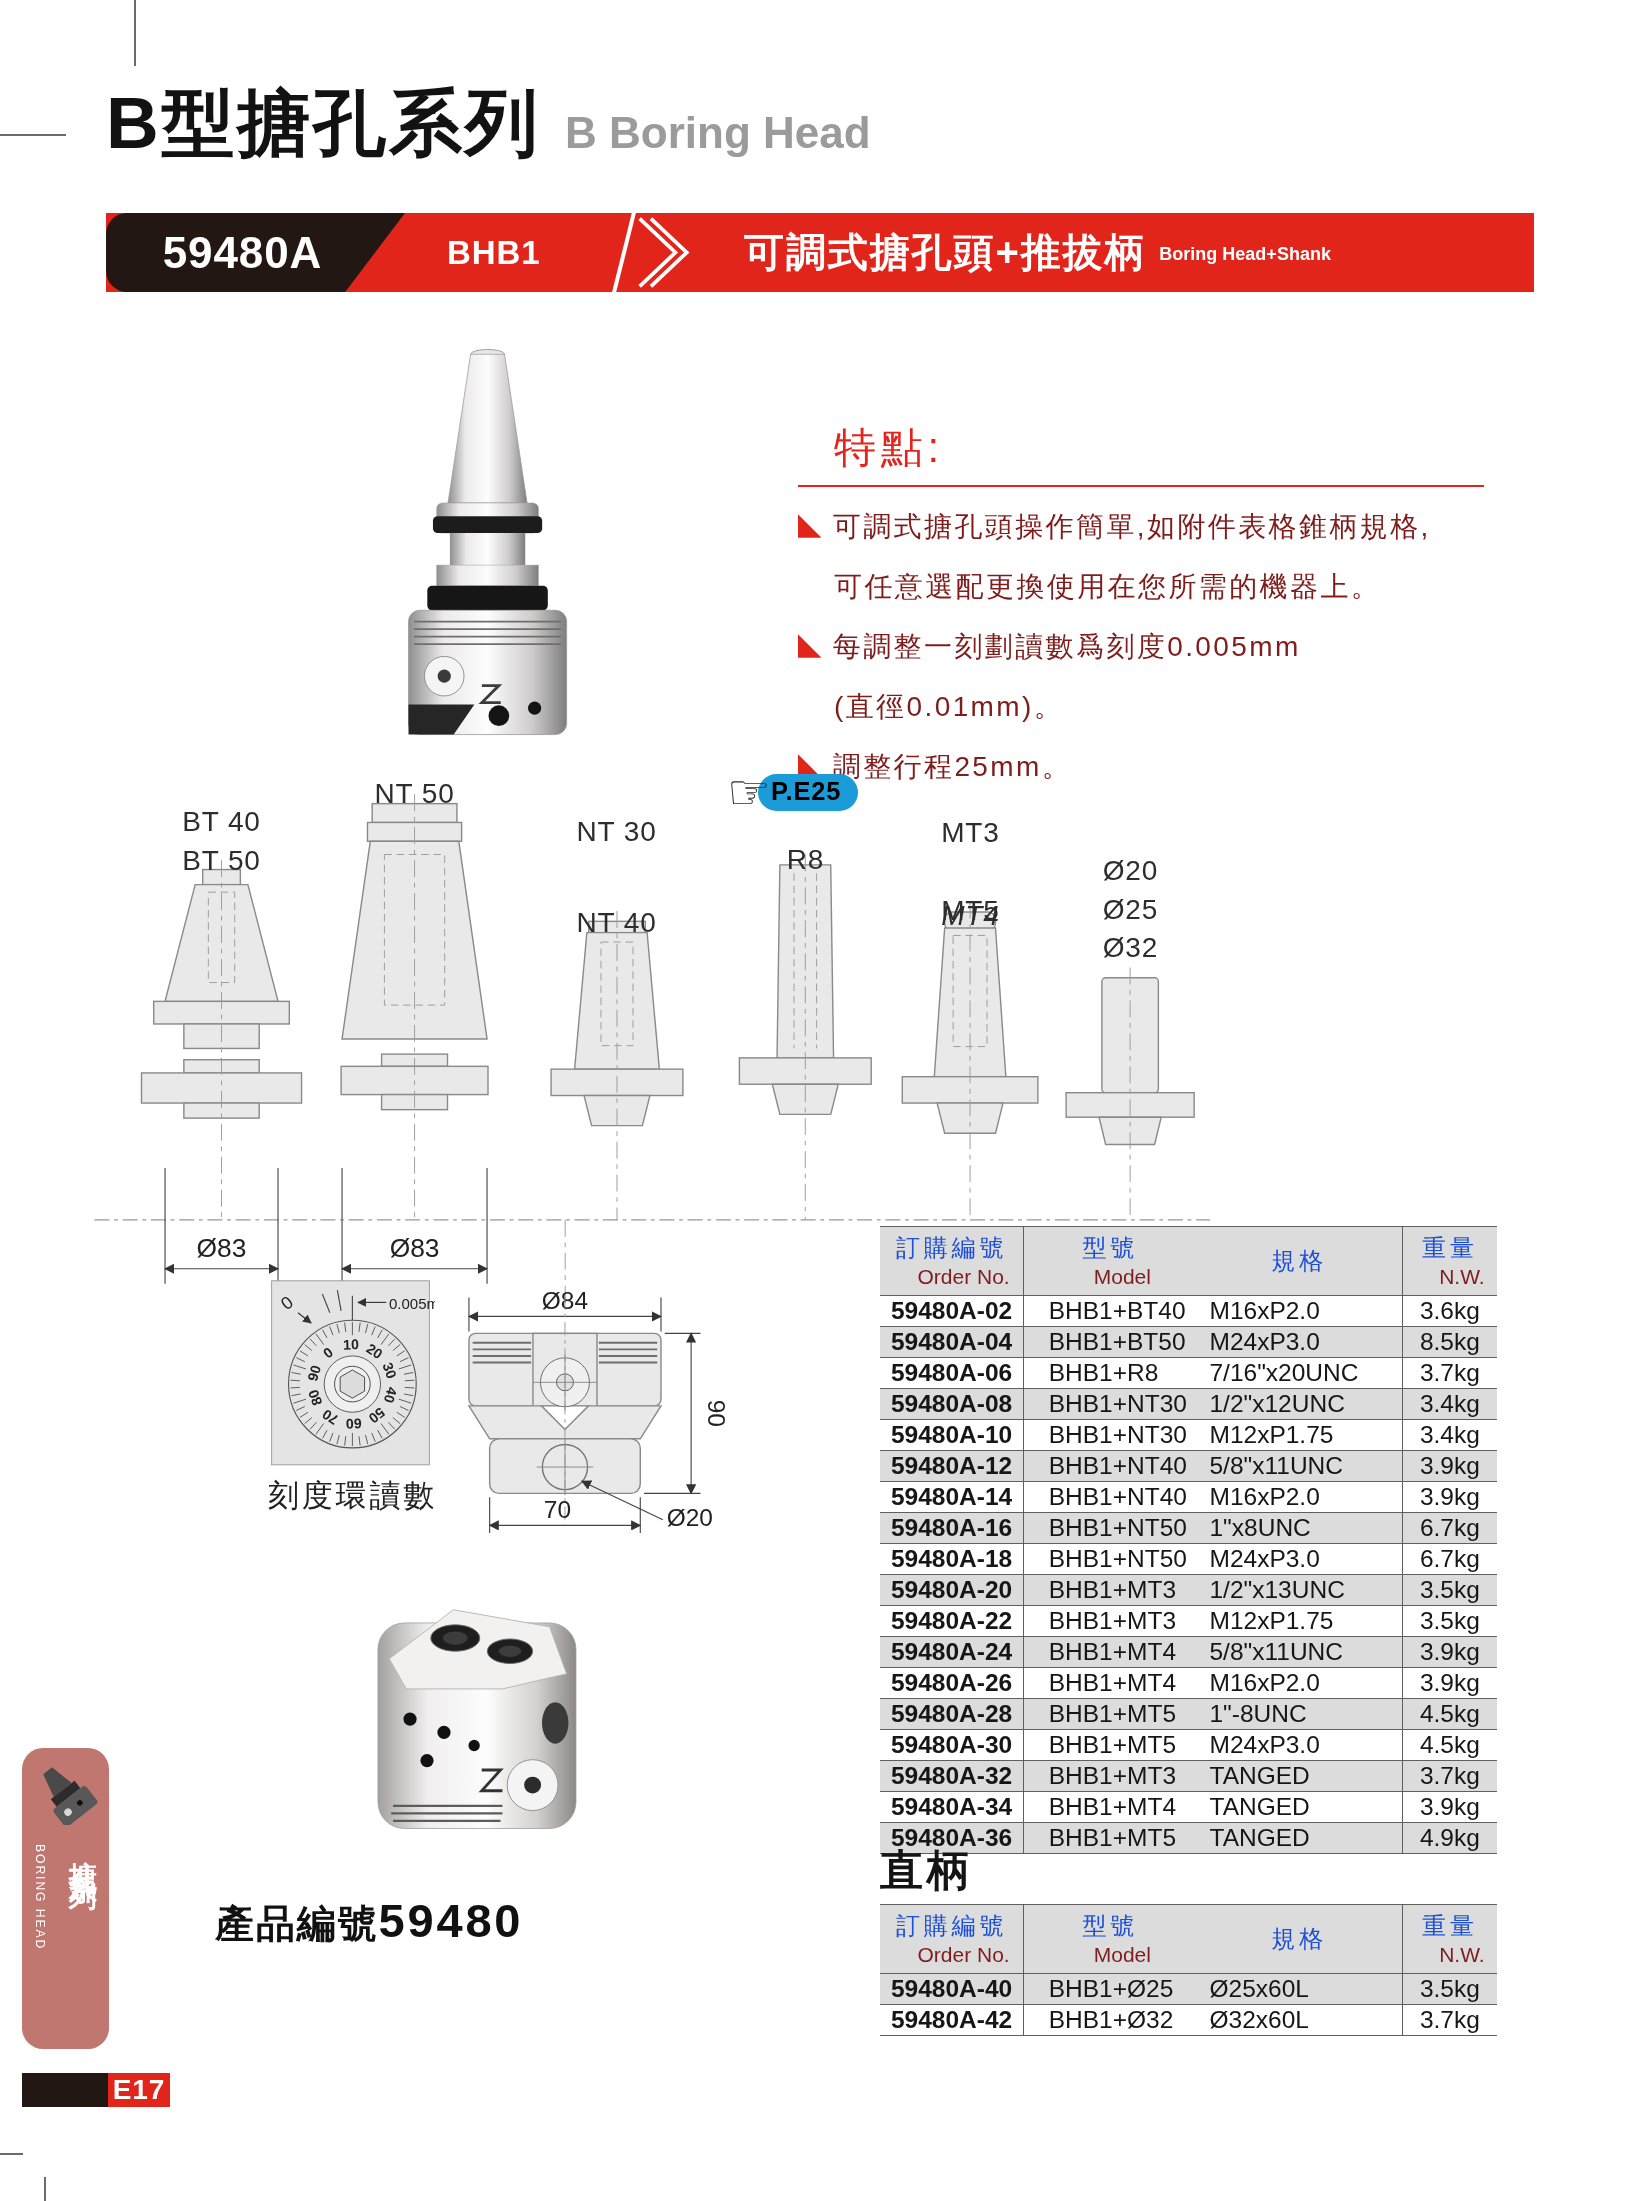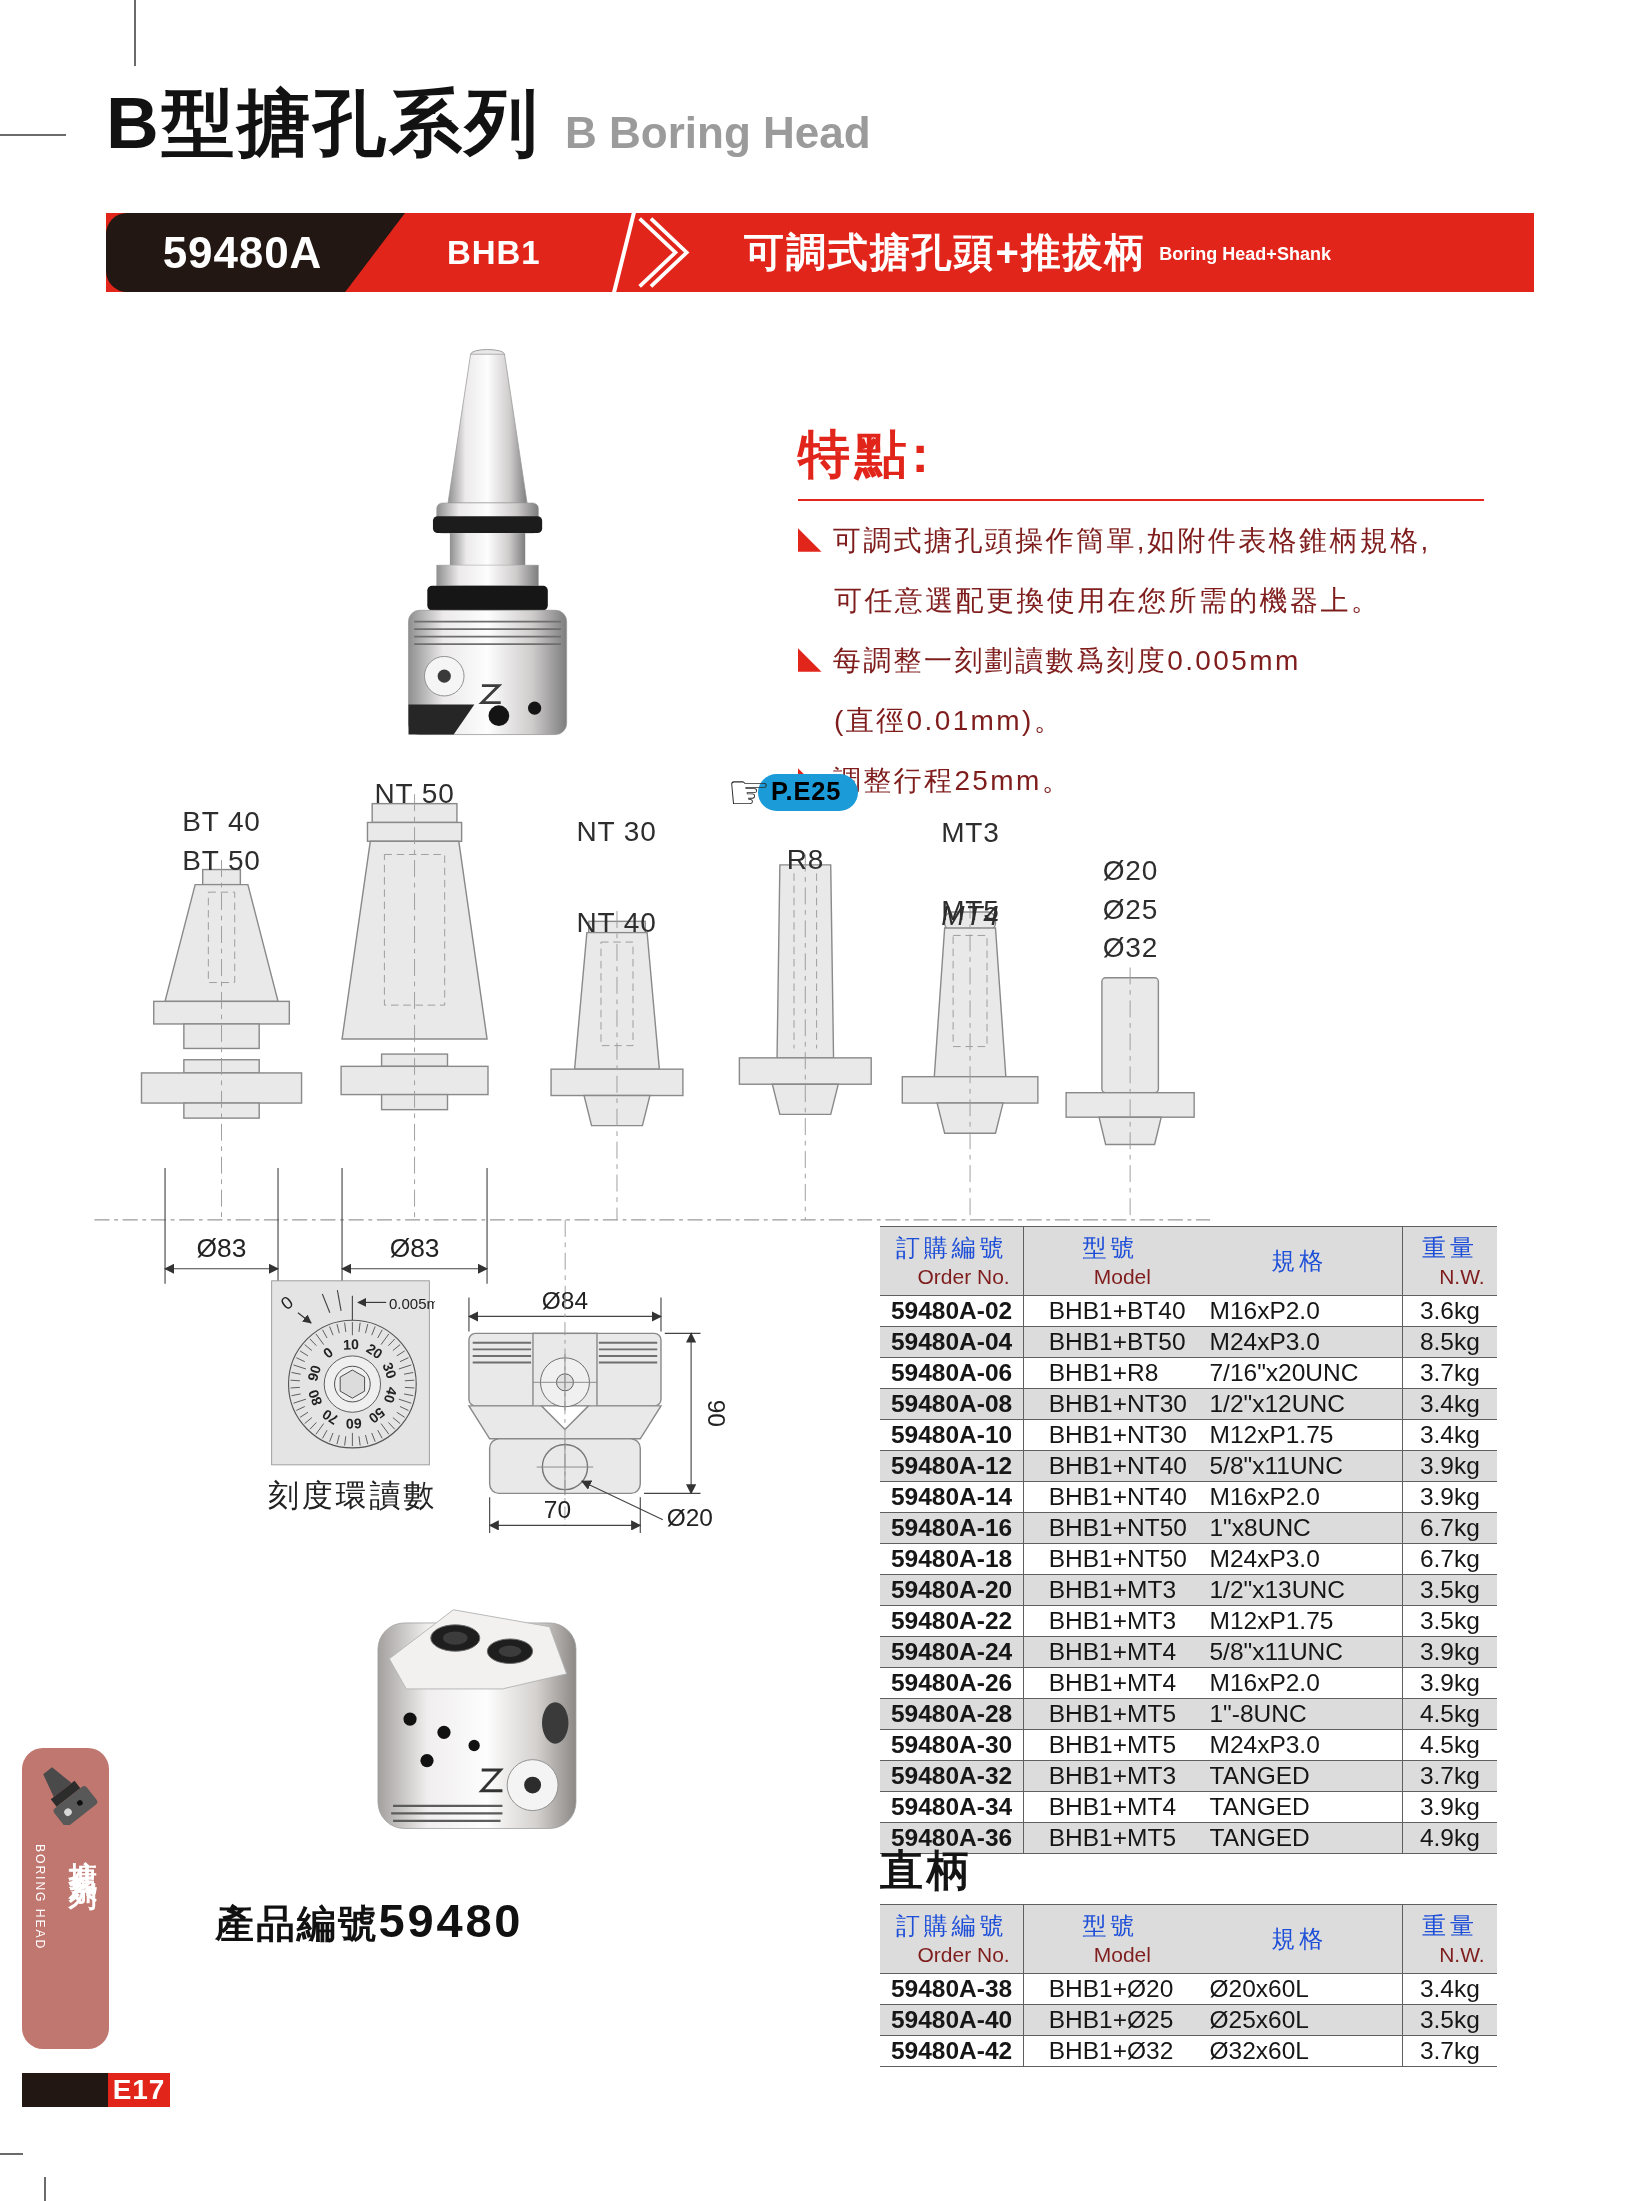--- a/index.html
+++ b/index.html
@@ -20,21 +20,21 @@
       text-align:center;color:#fff;font-size:44px;font-weight:bold;letter-spacing:0.9px;}
   .banner-model{position:absolute;left:341px;top:0;height:79px;line-height:79px;color:#fff;
       font-size:33px;font-weight:bold;letter-spacing:0.9px;}
   .banner-slash{position:absolute;left:516px;top:-3.8px;width:3.8px;height:87px;background:#fff;
       transform:rotate(14deg);}
   .banner-titles{position:absolute;left:638px;top:0;height:79px;display:flex;align-items:baseline;}
   .banner-zh{font-size:40px;font-weight:bold;color:#fff;letter-spacing:1.9px;line-height:79px;}
   .banner-en{font-size:18px;font-weight:bold;color:#fff;margin-left:13px;position:relative;top:-5.6px;}
   
   .features{position:absolute;left:798px;top:420px;width:716px;}
-  .feat-head{font-size:52px;font-weight:bold;color:#e2251b;letter-spacing:4.7px;}
+  .feat-head{font-size:42px;font-weight:normal;color:#e2251b;letter-spacing:4.7px;margin-left:36px;}
   .feat-rule{height:0;border-top:2.8px solid #e2251b;margin-top:9.4px;width:686px;}
   .feat-body{margin-top:9.4px;}
   .feat-line{font-size:28px;letter-spacing:2.4px;line-height:60px;color:#7f1d1d;white-space:nowrap;}
   .feat-line.cont{padding-left:36px;}
   .tri{display:inline-block;width:23.5px;height:23.5px;background:#e2251b;margin-right:11.3px;
       clip-path:polygon(0 0,100% 100%,0 100%);position:relative;top:1.9px;}
   
   .shank-label{position:absolute;width:151px;text-align:center;font-size:28px;color:#2d2d2d;letter-spacing:0.9px;}
   
   .pref{position:absolute;left:727px;top:772px;display:flex;align-items:center;}
@@ -563,26 +563,20 @@
         <th>
             <div class="h-zh">規格</div>
           </th>
         <th>
             <div class="h-zh">重量</div>
             <div class="h-en">N.W.</div>
           </th>
       </tr>
     </thead>
     <tbody id="t2-body">
-        <tr>
-          <td>59480A-38</td>
-          <td>BHB1+Ø20</td>
-          <td>Ø20x60L</td>
-          <td>3.4kg</td>
-        </tr>
         <tr class="shade">
           <td>59480A-40</td>
           <td>BHB1+Ø25</td>
           <td>Ø25x60L</td>
           <td>3.5kg</td>
         </tr>
         <tr>
           <td>59480A-42</td>
           <td>BHB1+Ø32</td>
           <td>Ø32x60L</td>

